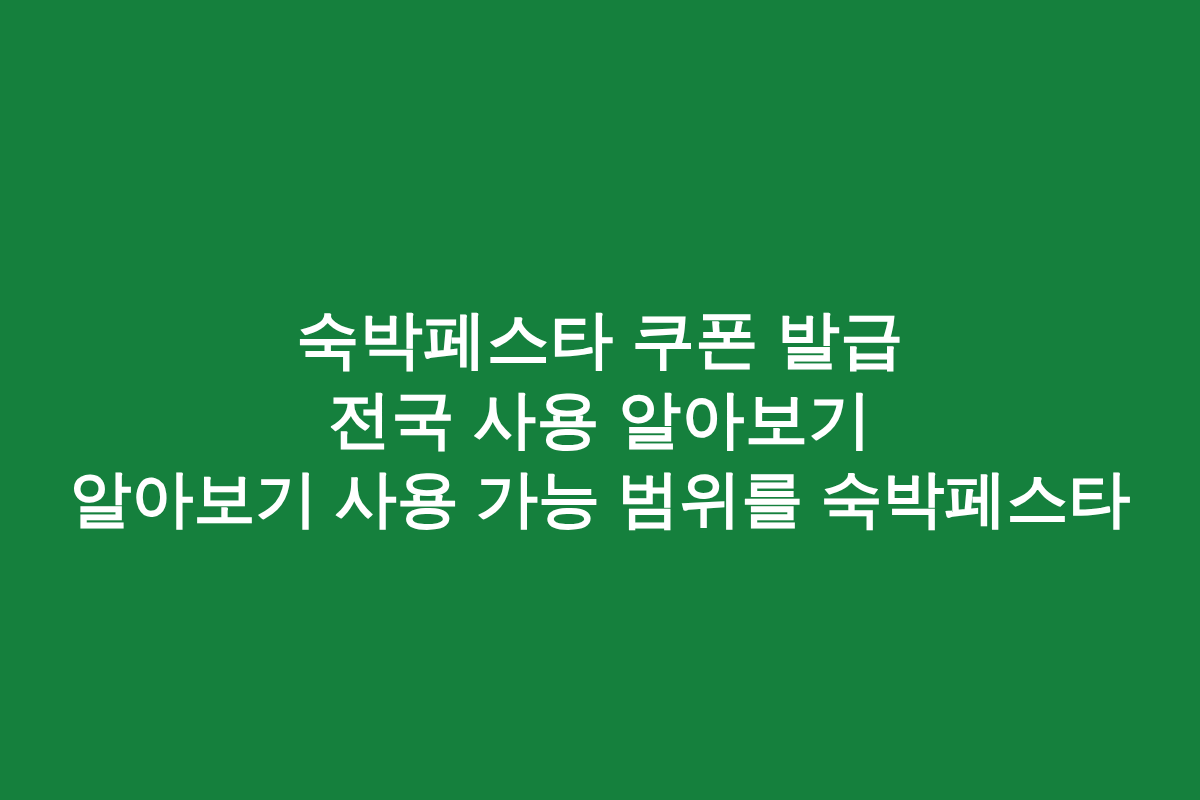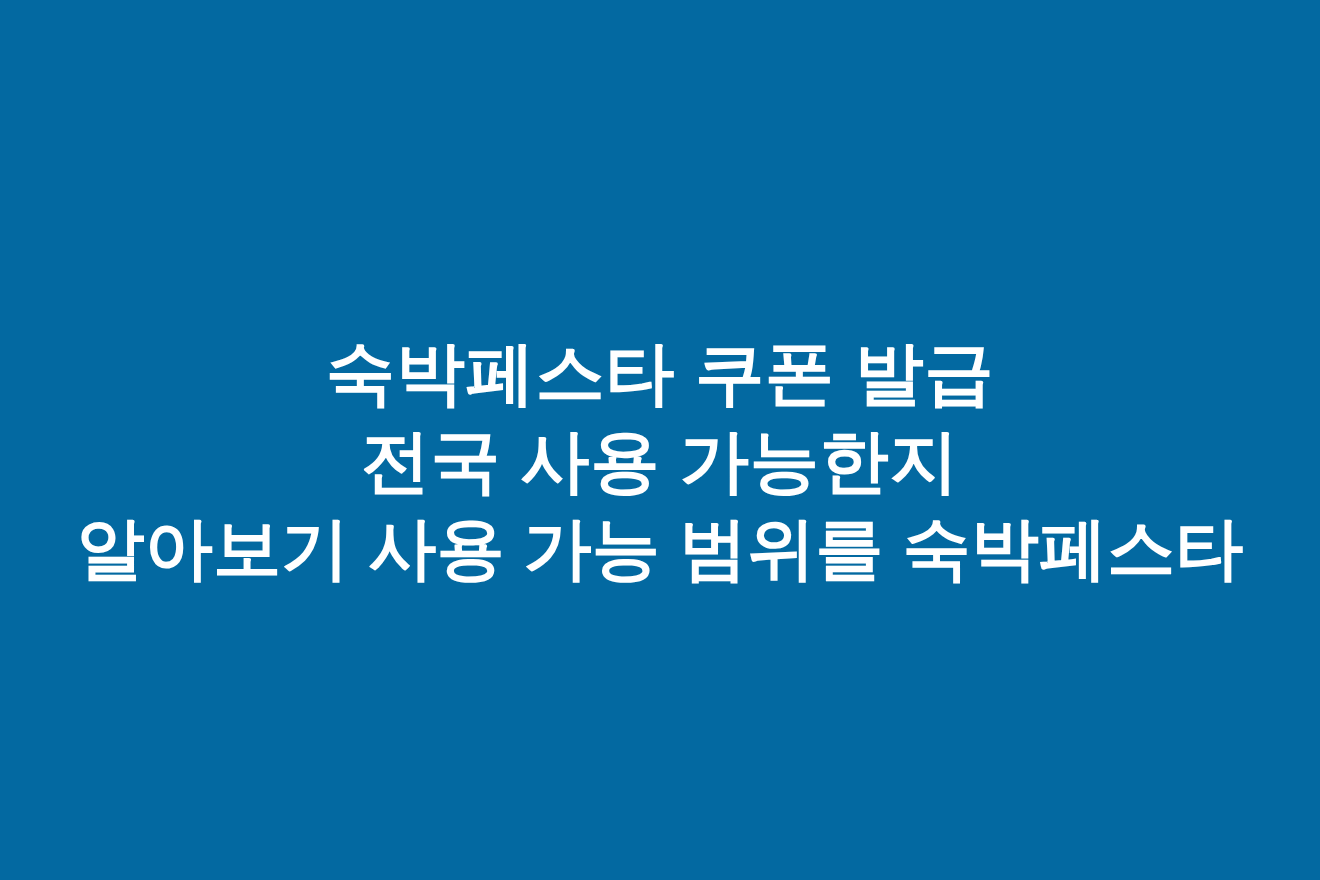--- a/index.html
+++ b/index.html
@@ -51,24 +51,24 @@
 
   .headline-line.line-3 {
     
     font-size: 62px;
     letter-spacing: 0px;
   }
 </style>
 </head>
 <body style="background-color: rgb(194, 52, 85);">
 
-<div class="thumbnail-canvas" style="background-color: #0369a1;">
+<div class="thumbnail-canvas" style="background-color: #15803d;">
 
   <div class="headline-block">
 
     <span class="headline-line line-1" style="color: rgb(255, 255, 255);">숙박페스타 쿠폰 발급</span>
 
-    <span class="headline-line line-2" style="color: rgb(255, 255, 255);">전국 사용 가능한지</span>
+    <span class="headline-line line-2" style="color: rgb(255, 255, 255);">전국 사용 알아보기</span>
 
     <span class="headline-line line-3" style="color: rgb(255, 255, 255);">알아보기 사용 가능 범위를 숙박페스타</span>
 
   </div>
 </div>
 
 </body></html>

